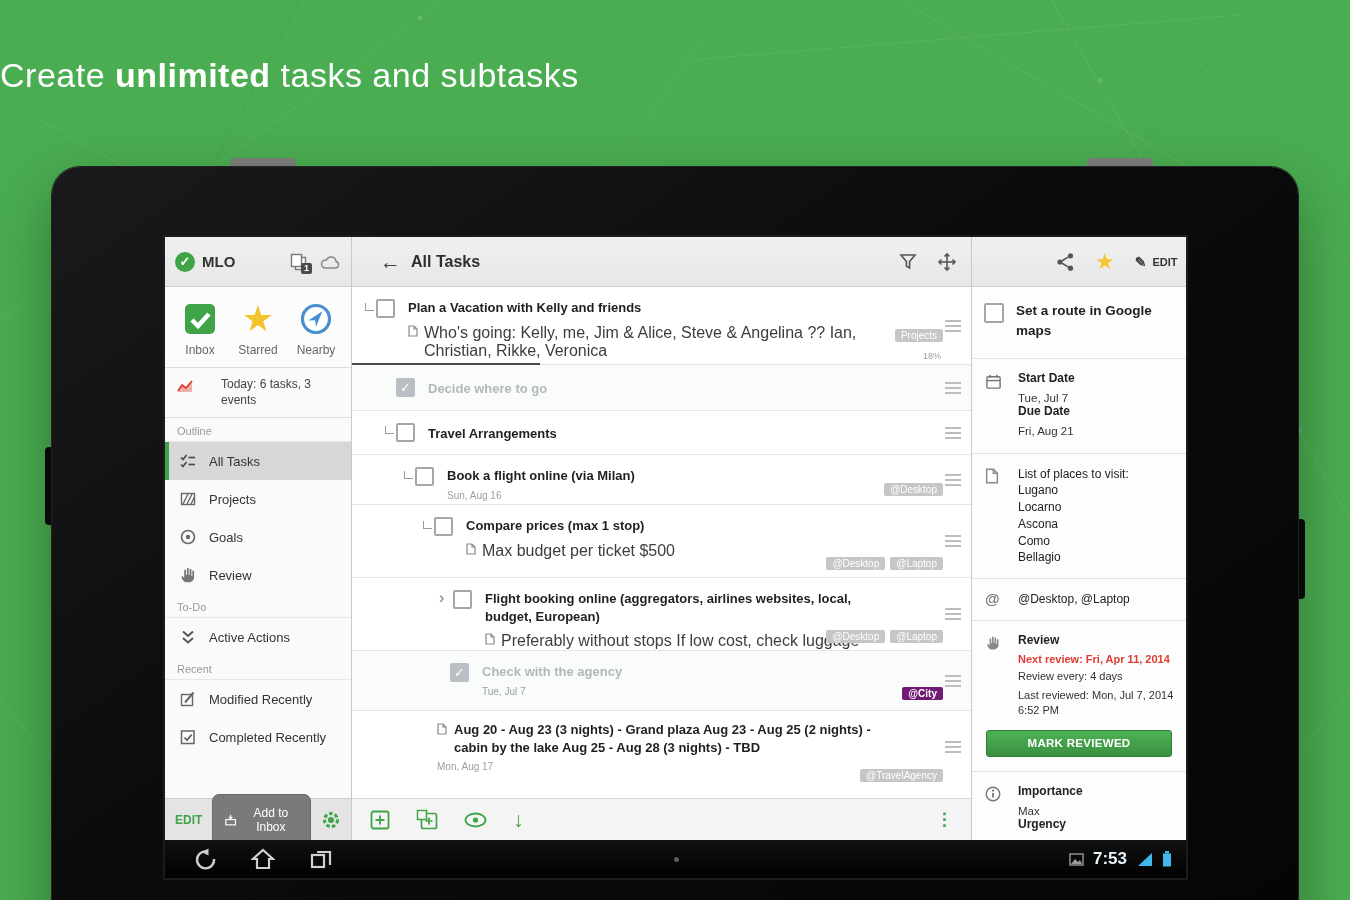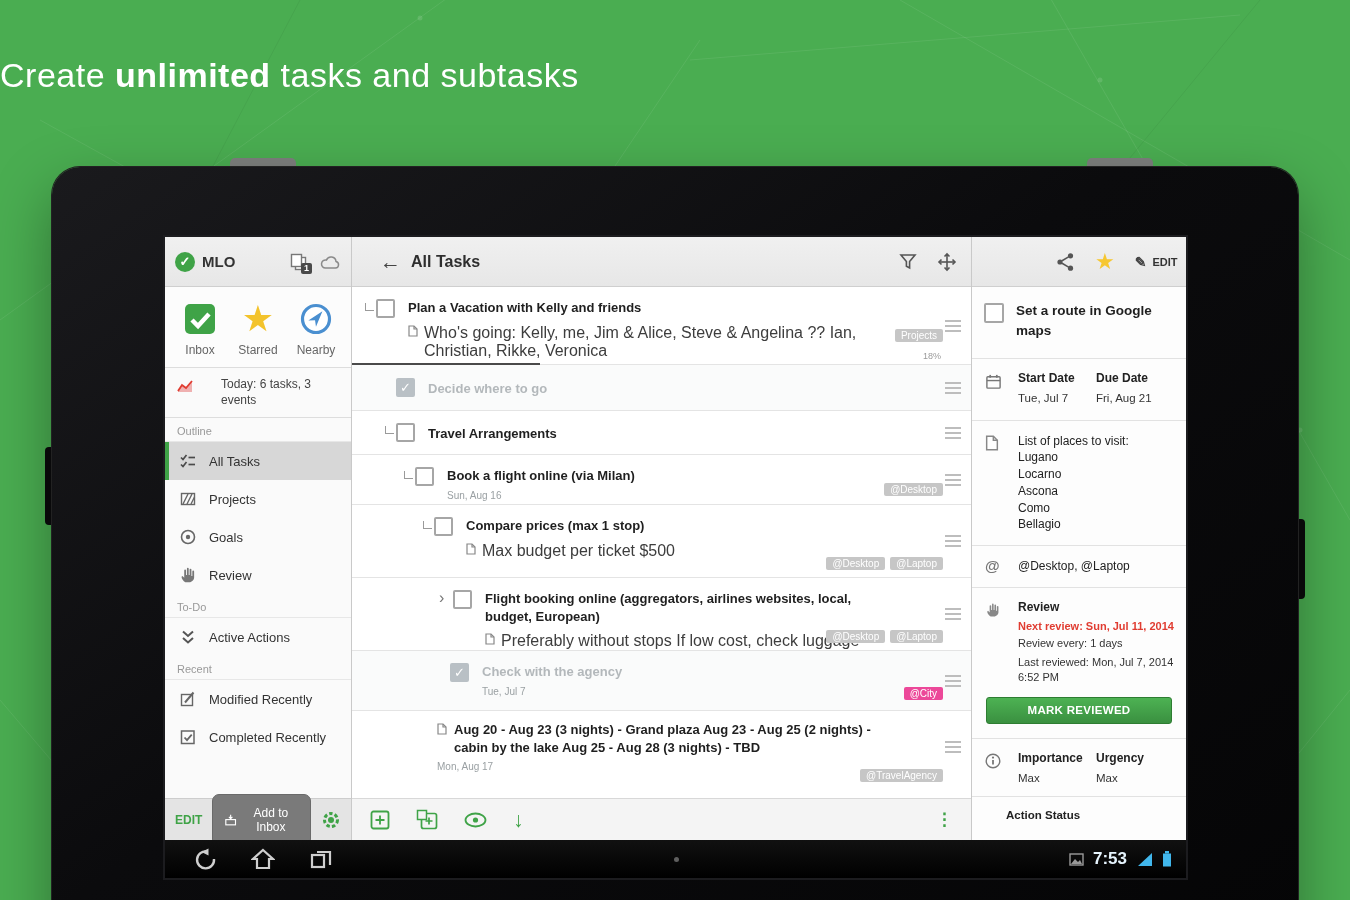--- a/index.html
+++ b/index.html
@@ -85,21 +85,21 @@
                display:flex; align-items:center; justify-content:center; }
   .done .cbx::after { content:"✓"; }
   .tmain { position:absolute; top:12px; right:74px; }
   .ttitle { font-size:13px; font-weight:bold; color:#1f1f1f; line-height:1.35; }
   .done .ttitle { color:#b3b8bb; }
   .tnote { display:flex; gap:6px; margin-top:7px; font-size:16px; color:#3d3d3d; align-items:flex-start; }
   .tnote svg { margin-top:1px; flex:none; }
   .tdate { font-size:10px; color:#9aa0a3; margin-top:5px; }
   .chip { position:absolute; background:#c6c6c6; color:#fff; font-size:10px;
           padding:1px 6px; border-radius:2px; white-space:nowrap; }
-  .done .chip { background:#ec4899; }
+  .done .chip { background:#701a75;font-weight:bold; }
   .chips2 { position:absolute; right:28px; bottom:7px; display:flex; gap:5px; }
   .chips2 .chip { position:static; }
   .pct { position:absolute; right:30px; bottom:3px; font-size:9px; color:#9a9a9a; }
   .progress { position:absolute; left:0; bottom:-1px; width:188px; height:2px; background:#4a4a4a; z-index:2; }
   .handle { position:absolute; right:10px; top:50%; margin-top:-6px; width:16px; height:12px;
             border-top:2px solid #bdbdbd; border-bottom:2px solid #bdbdbd; }
   .handle::after { content:""; position:absolute; left:0; right:0; top:3px; border-top:2px solid #bdbdbd; }
   .with-icon { display:flex; gap:7px; align-items:flex-start; }
   .with-icon svg { margin-top:2px; flex:none; }
   .toolbar { position:absolute; left:0; right:0; bottom:0; height:42px; background:#f4f4f4;
@@ -112,21 +112,21 @@
   .d-header { padding-left:84px; gap:20px; }
   .d-star { font-size:22px; color:#f6c731; line-height:1; }
   .d-edit { margin-left:auto; display:flex; align-items:center; gap:6px; padding-right:13px;
             font-size:11px; font-weight:bold; color:#333; }
   .d-pencil { font-size:14px; color:#444; }
   .d-sec { border-bottom:1px solid #e2e2e2; padding:12px 12px 12px 12px; position:relative; }
   .d-title-row { display:flex; gap:12px; padding:14px 12px 16px; border-bottom:1px solid #e2e2e2; }
   .d-cbx { width:20px; height:20px; border:2px solid #a6a6a6; border-radius:2px; background:#fff; flex:none; margin-top:2px; }
   .d-title { font-size:13.5px; font-weight:bold; color:#1f1f1f; line-height:1.5; }
   .d-ico { position:absolute; left:13px; top:14px; }
-  .d-cols { display:flex; padding-left:34px; }
+  .d-cols { display:flex; padding-left:34px;flex-direction:column; }
   .d-col { width:50%; }
   .d-lbl { font-size:12px; font-weight:bold; color:#222; }
   .d-val { font-size:11.5px; color:#333; margin-top:7px; }
   .d-text { padding-left:34px; font-size:12px; color:#222; line-height:1.4; white-space:pre-line; }
   .d-at { position:absolute; left:13px; top:11px; font-size:15px; font-weight:bold; color:#777; }
   .rev-next { font-size:11px; font-weight:bold; color:#e03c31; margin-top:6px; }
   .rev-line { font-size:11px; color:#333; margin-top:4px; line-height:1.35; }
   .mark-btn { display:block; width:calc(100% - 4px); margin:12px auto 2px; height:27px;
               background:linear-gradient(#4db253,#3a9040); border:1px solid #2e7d32; border-radius:3px;
               color:#fff; font-size:11.5px; font-weight:bold; letter-spacing:.3px;
@@ -554,22 +554,22 @@
         </div>
 
         <div class="d-sec">
           <span class="d-ico">
             <svg width="16" height="16" viewBox="0 0 20 20">
                 <path d="M7 18 c-2.2-1-4.2-3.8-4.2-6 l1-1 2 2 V5 a1 1 0 0 1 2 0 v5 h1 V3 a1 1 0 0 1 2 0 v7 h1 V4 a1 1 0 0 1 2 0 v7 h1 V6 a1 1 0 0 1 2 0 v7 c0 2.4-2.2 4.2-4.4 5 z" fill="#888"></path>
               </svg>
           </span>
           <div style="padding-left:34px">
             <div class="d-lbl">Review</div>
-            <div class="rev-next">Next review: Sun, Jul 11, 2014</div>
-            <div class="rev-line">Review every: 1 days</div>
+            <div class="rev-next">Next review: Fri, Apr 11, 2014</div>
+            <div class="rev-line">Review every: 4 days</div>
             <div class="rev-line">Last reviewed: Mon, Jul 7, 2014 6:52 PM</div>
           </div>
           <button class="mark-btn">MARK REVIEWED</button>
         </div>
 
         <div class="d-sec">
           <span class="d-ico">
             <svg width="16" height="16" viewBox="0 0 16 16">
                 <circle cx="8" cy="8" r="6.8" fill="none" stroke="#777" stroke-width="1.4"></circle>
                 <circle cx="8" cy="4.6" r="1.1" fill="#777"></circle>

